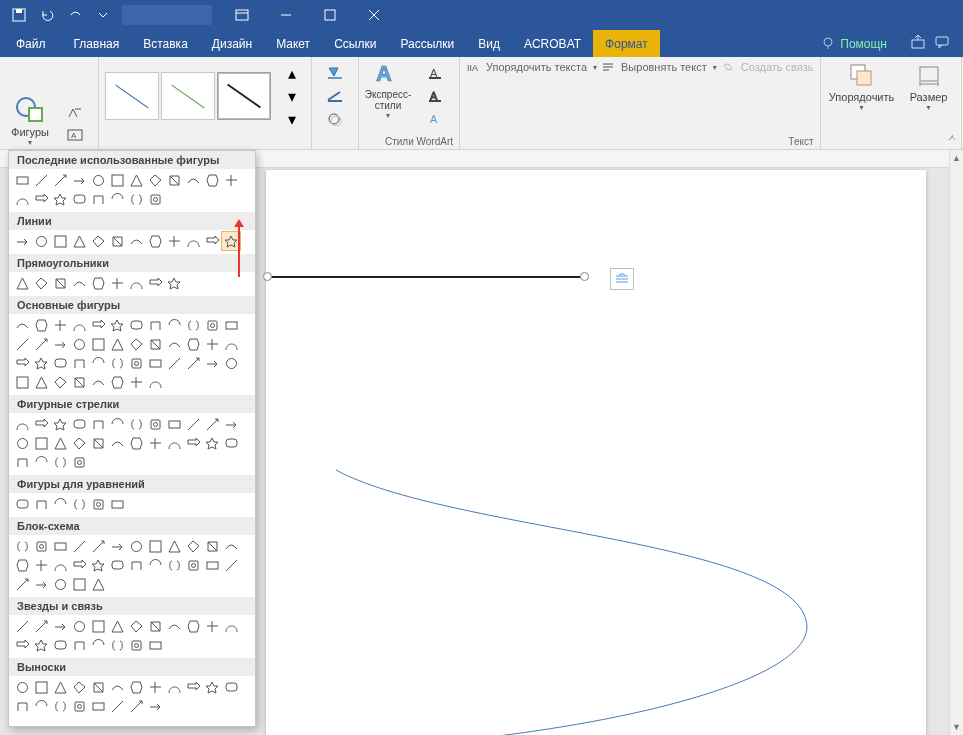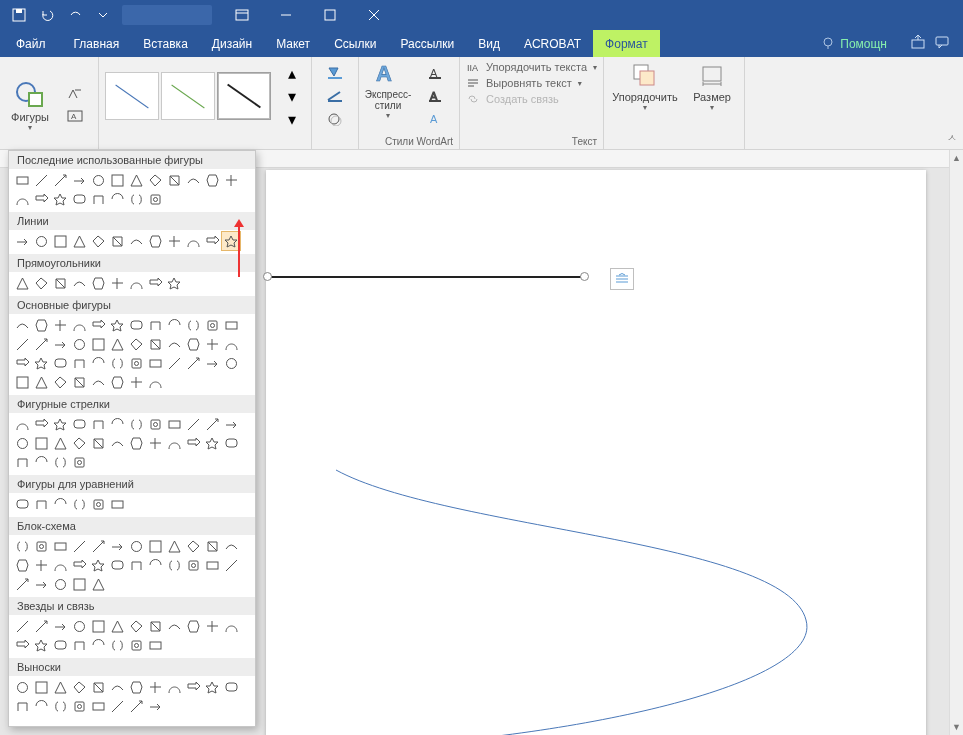--- a/index.html
+++ b/index.html
@@ -11,21 +11,21 @@
   .qat-btn { width: 22px; height: 22px; display: flex; align-items: center; justify-content: center; cursor: pointer; }
   .title-center { flex: 1; text-align: center; font-size: 12px; white-space: nowrap; overflow: hidden; }
   .win-controls { display: flex; }
   .win-btn { width: 44px; height: 30px; display: flex; align-items: center; justify-content: center; cursor: pointer; }
   .account-placeholder { width: 90px; height: 20px; background: #3b67aa; border-radius: 2px; margin-right: 8px; }
 
   
   .menubar { height: 27px; background: #2b579a; display: flex; align-items: stretch; color: #fff; font-size: 12px; }
   .menu-tab { padding: 0 12px; display: flex; align-items: center; cursor: pointer; }
   .menu-tab.file { padding: 0 16px; }
-  .menu-tab.active { background: #bef264; color: #2b579a; }
+  .menu-tab.active { background: #eab308; color: #2b579a; }
   .menu-spacer { flex: 1; }
   .menu-help { display: flex; align-items: center; padding: 0 10px; gap: 6px; color: #86efac; }
   .menu-help svg { opacity: 0.8; }
   .right-mini-icons { display:flex; align-items:center; gap:10px; padding:0 14px; }
 
   
   .ribbon { height: 93px; background: #f1f1f1; border-bottom: 1px solid #d4d4d4; display: flex; position: relative; }
   .ribbon-group { border-right: 1px solid #d4d4d4; padding: 4px 6px 2px 6px; display: flex; flex-direction: column; justify-content: space-between; }
   .ribbon-group-label { font-size: 10px; color: #666; text-align: right; padding-top: 2px; }
   .shapes-big { display:flex; flex-direction:column; align-items:center; width:48px; cursor:pointer; }
@@ -41,32 +41,32 @@
   .line-black { width:40px; height:2px; background:#222; transform:rotate(35deg); }
 
   .small-stack { display:flex; flex-direction:column; gap:3px; padding:2px 4px; }
   .small-btn { width:26px; height:20px; display:flex; align-items:center; justify-content:center; cursor:pointer; border:1px solid transparent; }
 
   .wordart-group { display:flex; gap:8px; align-items:flex-start; }
   .wa-big { width:46px; display:flex; flex-direction:column; align-items:center; cursor:pointer; }
   .wa-big svg { margin-bottom:2px; }
   .wa-label { font-size:10px; color:#444; text-align:center; line-height:1.1; }
 
-  .text-opts { display:flex; flex-direction:column; gap:4px; font-size:11px; color:#666; }
+  .text-opts { display:flex; flex-direction:row; gap:4px; font-size:11px; color:#666; }
   .text-opt { display:flex; align-items:center; gap:6px; cursor:pointer; }
 
   .arrange-group { display:flex; gap:6px; }
   .arrange-btn { display:flex; flex-direction:column; align-items:center; width:70px; cursor:pointer; font-size:11px; color:#444; }
   .size-btn { width:52px; }
 
   .ribbon-collapse { position:absolute; right:6px; bottom:4px; font-size:10px; color:#777; cursor:pointer; }
 
   
   .shapes-panel { position:absolute; left:8px; top:150px; width:248px; height:577px; background:#fff; border:1px solid #c7c7c7; box-shadow: 2px 3px 8px rgba(0,0,0,0.25); overflow:hidden; z-index:5; }
-  .sp-section-title { background:#ededed; font-size:11px; font-weight:400; color:#444; padding:3px 8px; }
+  .sp-section-title { background:#ededed; font-size:11px; font-weight:700; color:#444; padding:3px 8px; }
   .sp-grid { display:flex; flex-wrap:wrap; padding:2px 4px 4px 4px; gap:1px; }
   .sp-item { width:18px; height:18px; display:flex; align-items:center; justify-content:center; cursor:pointer; }
   .sp-item svg { display:block; }
   .sp-item.highlight { background:#fde9c9; outline:1px solid #e6b76a; }
 
   
   .doc-area { position:absolute; left:0; right:0; top:150px; bottom:0; background:#e6e6e6; overflow:hidden; }
   .ruler-area { position:absolute; left:0; right:14px; top:0; height:18px; background:#f5f5f5; border-bottom:1px solid #d9d9d9; }
   .page { position:absolute; left:266px; top:20px; width:660px; height:700px; background:#fff; box-shadow:0 1px 4px rgba(0,0,0,0.25); }
   .scrollbar-v { position:absolute; right:0; top:0; width:14px; bottom:0; background:#f0f0f0; border-left:1px solid #dcdcdc; }
@@ -170,21 +170,21 @@
           <path d="M7 5 L7 1 M4 3 L7 0 L10 3" fill="none" stroke="#cfe0f5"></path>
         </svg></span>
     <span><svg width="14" height="14">
           <rect x="1" y="2" width="12" height="8" rx="1" fill="none" stroke="#cfe0f5"></rect>
           <path d="M4 10 L4 13 L7 10" fill="none" stroke="#cfe0f5"></path>
         </svg></span>
   </div>
 </div>
 
 <div class="ribbon">
-  <div class="ribbon-group" style="flex-direction:row; align-items:center; gap:4px;">
+  <div class="ribbon-group" style="flex-direction:row; align-items:flex-end; gap:4px;">
     <div class="shapes-big">
       <div class="shapes-big-icon">
         <svg width="30" height="30">
             <circle cx="11" cy="13" r="9" fill="none" stroke="#4a78b8" stroke-width="2"></circle>
             <rect x="14" y="14" width="13" height="13" fill="#fff" stroke="#6aa84f" stroke-width="2"></rect>
           </svg>
       </div>
       <div class="shapes-big-label">Фигуры</div>
       <div class="dropdown-caret">▾</div>
     </div>

